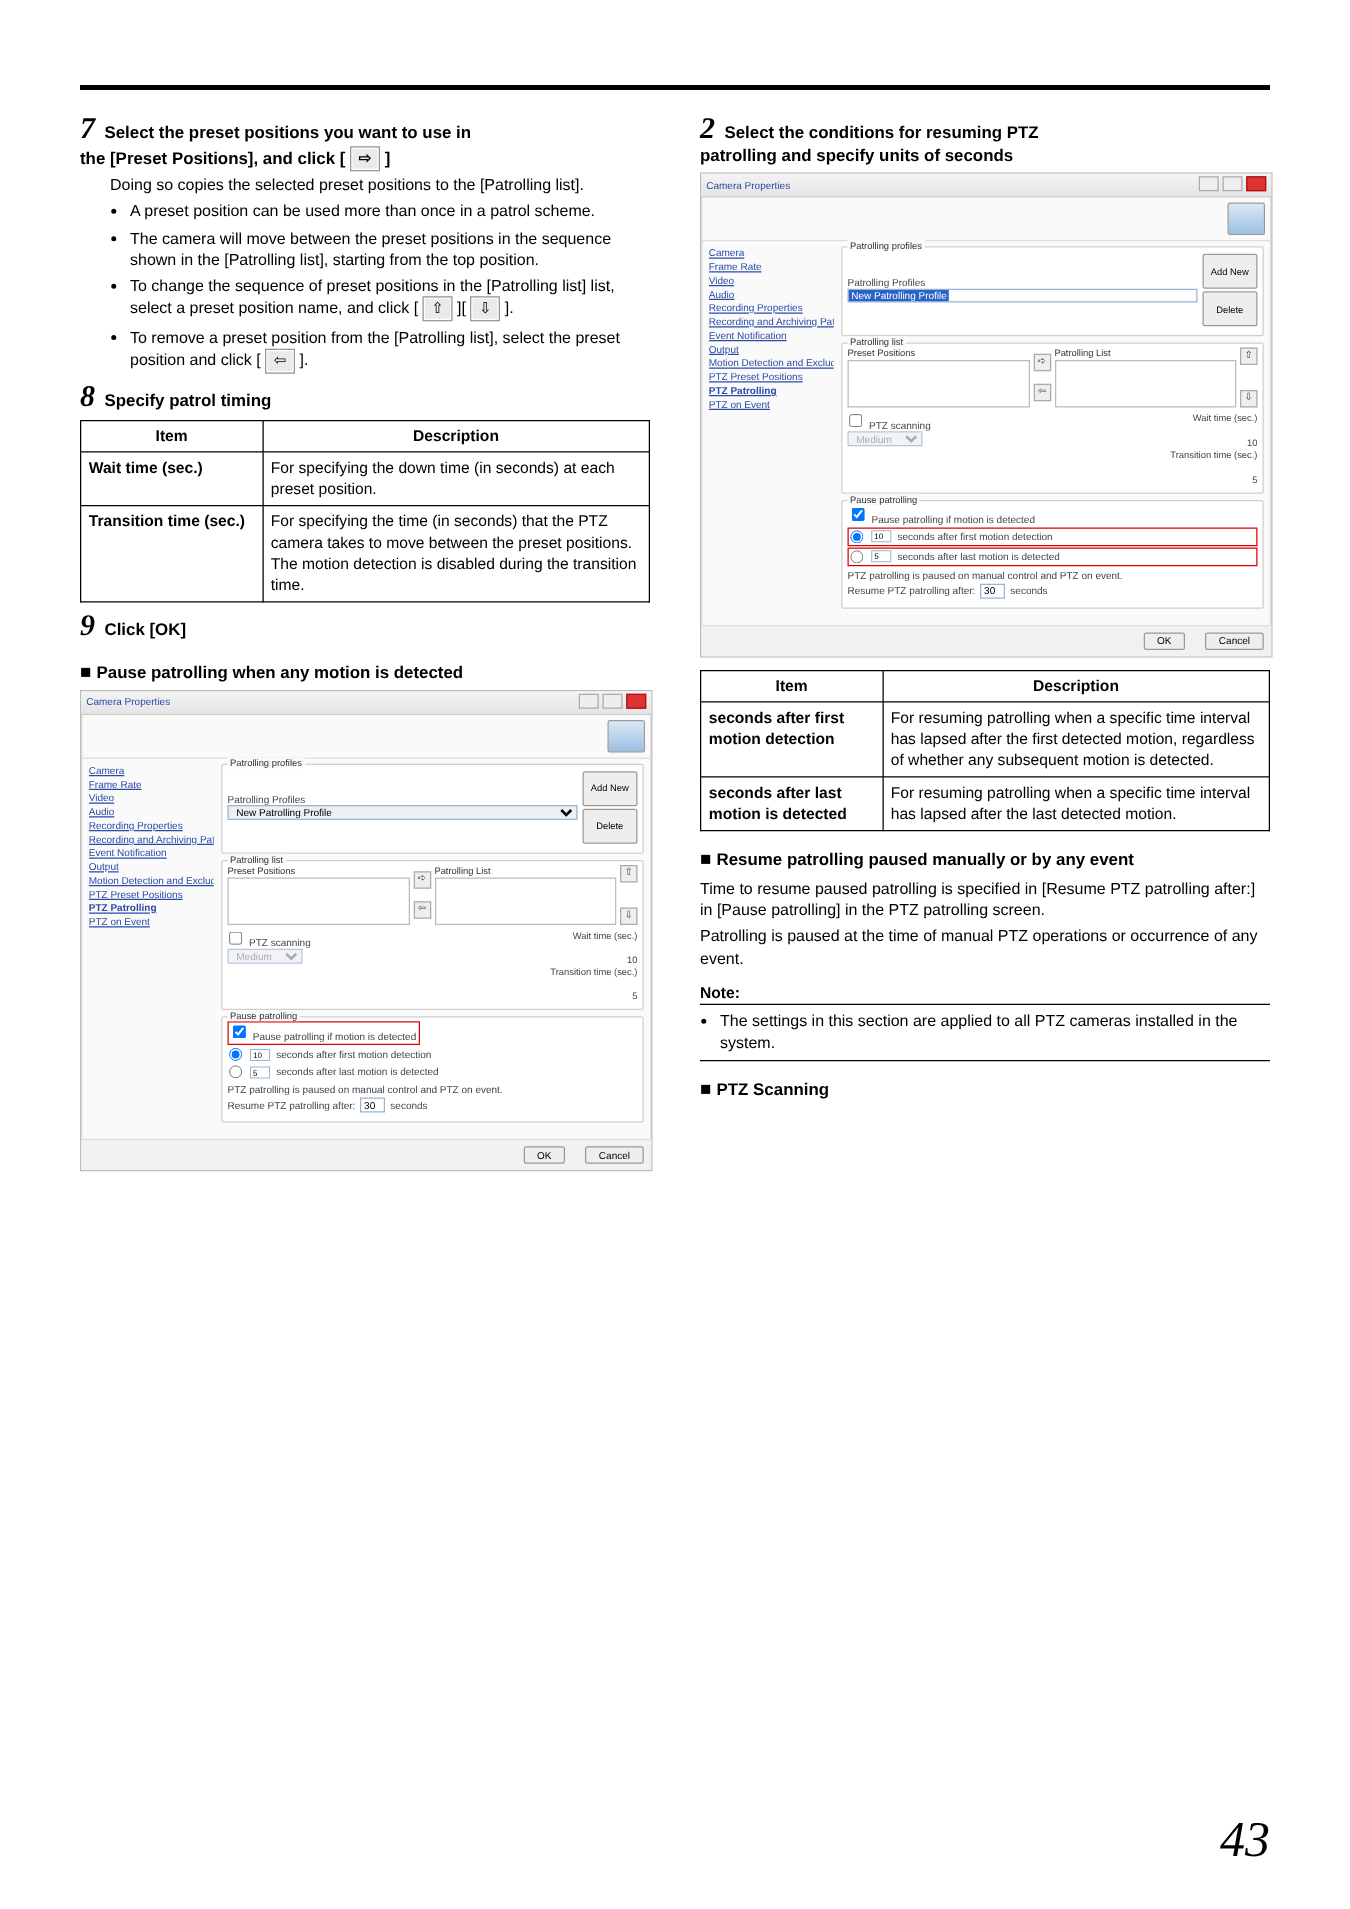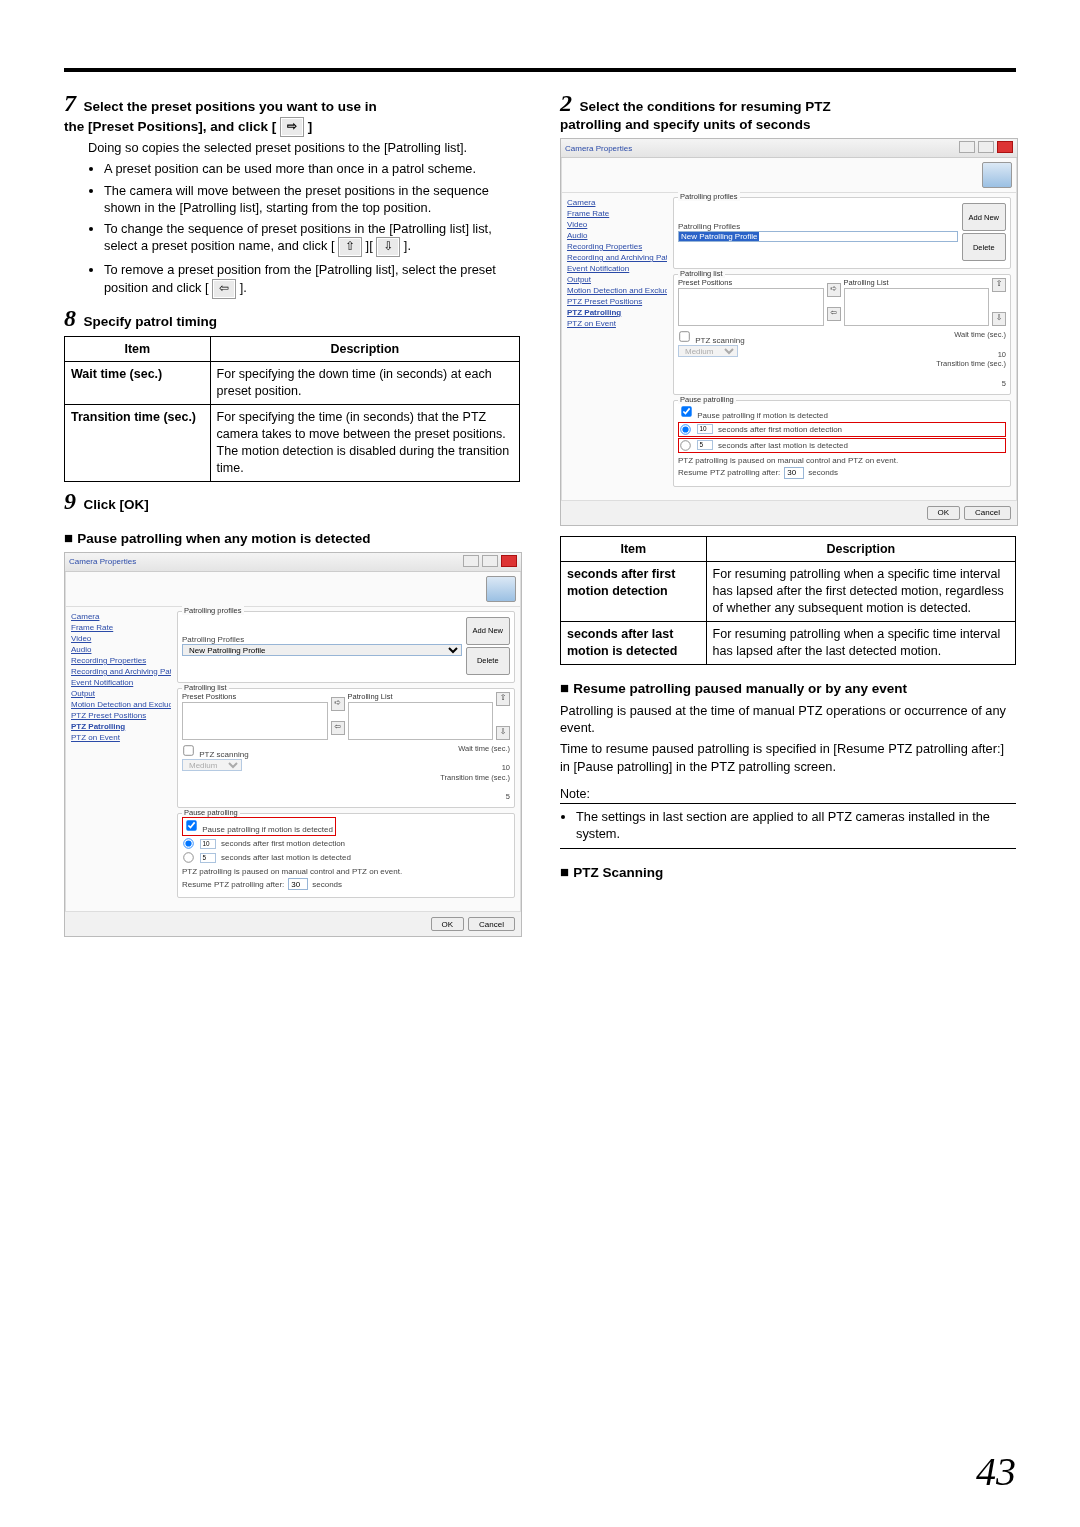--- a/index.html
+++ b/index.html
@@ -92,21 +92,21 @@
   .sq-head {
     font-weight:bold;
     font-size:13.5px;
     margin:14px 0 6px 0;
   }
   .sq-head::before {
     content:"■ ";
     font-size:15px;
   }
   .note-label {
-    font-weight:normal;
+    font-weight:bold;
     font-size:12.5px;
     margin:12px 0 0 0;
   }
   .note-rule {
     border-top:1px solid #000;
     margin:2px 0 4px 0;
   }
   .note-end {
     border-top:1px solid #000;
     margin:6px 0 10px 0;
@@ -234,21 +234,21 @@
   }
   .shot .pzrow .right span {
     display:block;
     text-align:right;
     font-size:7.5px;
     line-height:1.3;
   }
   .shot .okrow {
     display:flex;
     justify-content:flex-end;
-    gap:4px;
+    gap:16px;
     padding:5px 6px;
     border-top:1px solid #ddd;
     background:#f1f1f1;
   }
   .shot .okrow button {
     font-size:8px;
     padding:0 10px;
     height:14px;
     border:1px solid #999;
     background:#eee;
@@ -584,26 +584,26 @@
           <td>For resuming patrolling when a specific time interval has lapsed after the first detected motion, regardless of whether any subsequent motion is detected.</td>
         </tr>
         <tr>
           <td class="item">seconds after last motion is detected</td>
           <td>For resuming patrolling when a specific time interval has lapsed after the last detected motion.</td>
         </tr>
       </tbody>
         </table>
 
       <div class="sq-head">Resume patrolling paused manually or by any event</div>
+      <p class="body-text" style="margin-left:0">Time to resume paused patrolling is specified in [Resume PTZ patrolling after:] in [Pause patrolling] in the PTZ patrolling screen.</p>
       <p class="body-text" style="margin-left:0">Patrolling is paused at the time of manual PTZ operations or occurrence of any event.</p>
-      <p class="body-text" style="margin-left:0">Time to resume paused patrolling is specified in [Resume PTZ patrolling after:] in [Pause patrolling] in the PTZ patrolling screen.</p>
       <div class="note-label">Note:</div>
       <div class="note-rule"></div>
       <ul class="bul" style="margin-left:0">
-        <li>The settings in last section are applied to all PTZ cameras installed in the system.</li>
+        <li>The settings in this section are applied to all PTZ cameras installed in the system.</li>
       </ul>
       <div class="note-end"></div>
 
       <div class="sq-head">PTZ Scanning</div>
 
     </div>
   </div>
 
   <div class="page-num">43</div>
 </div>

